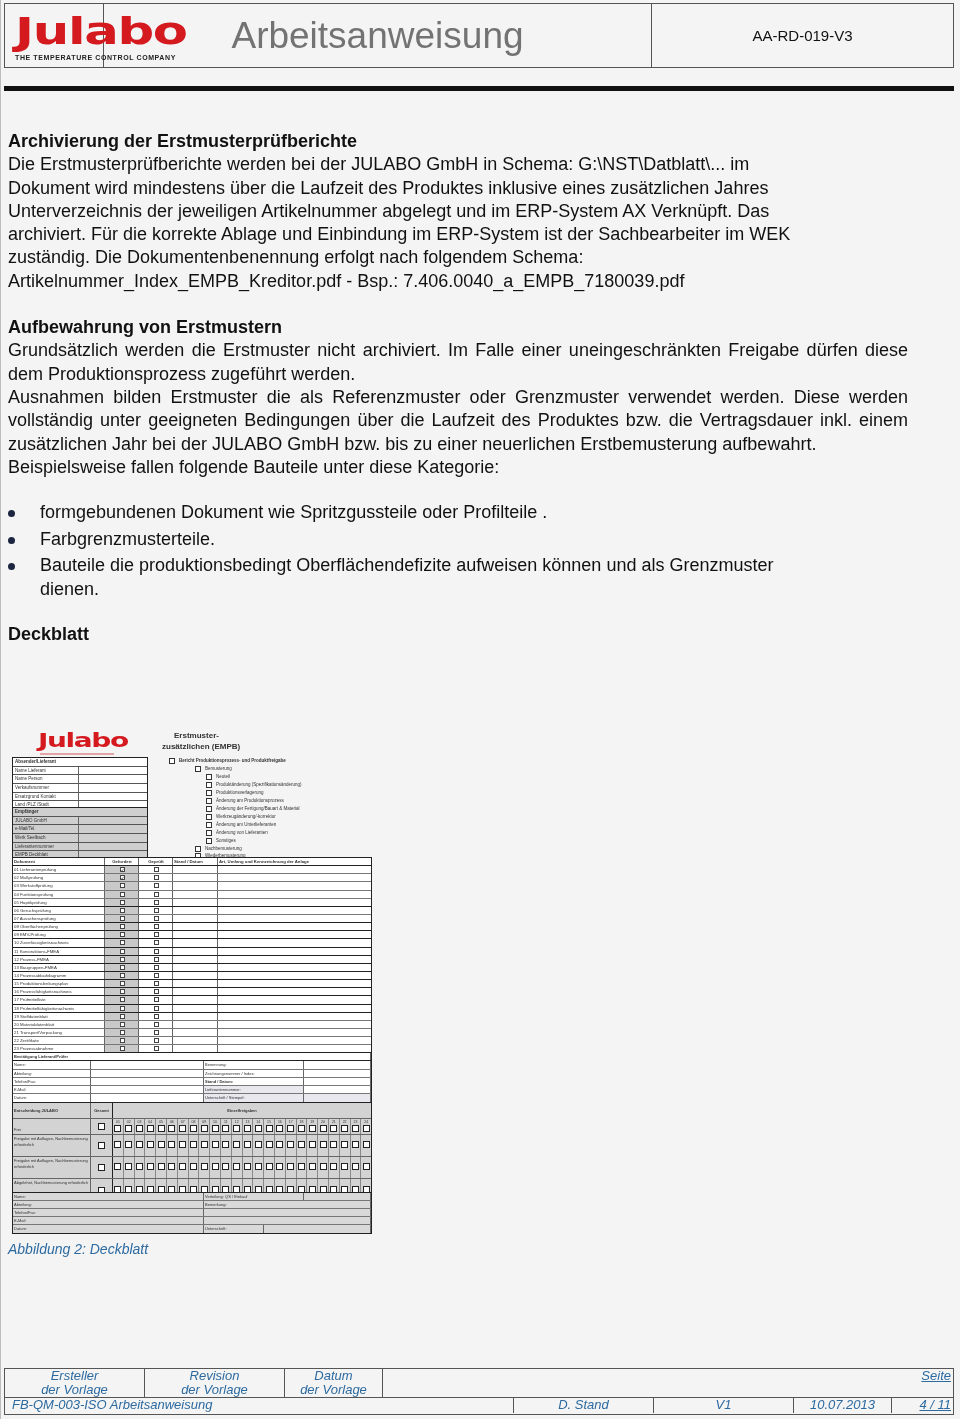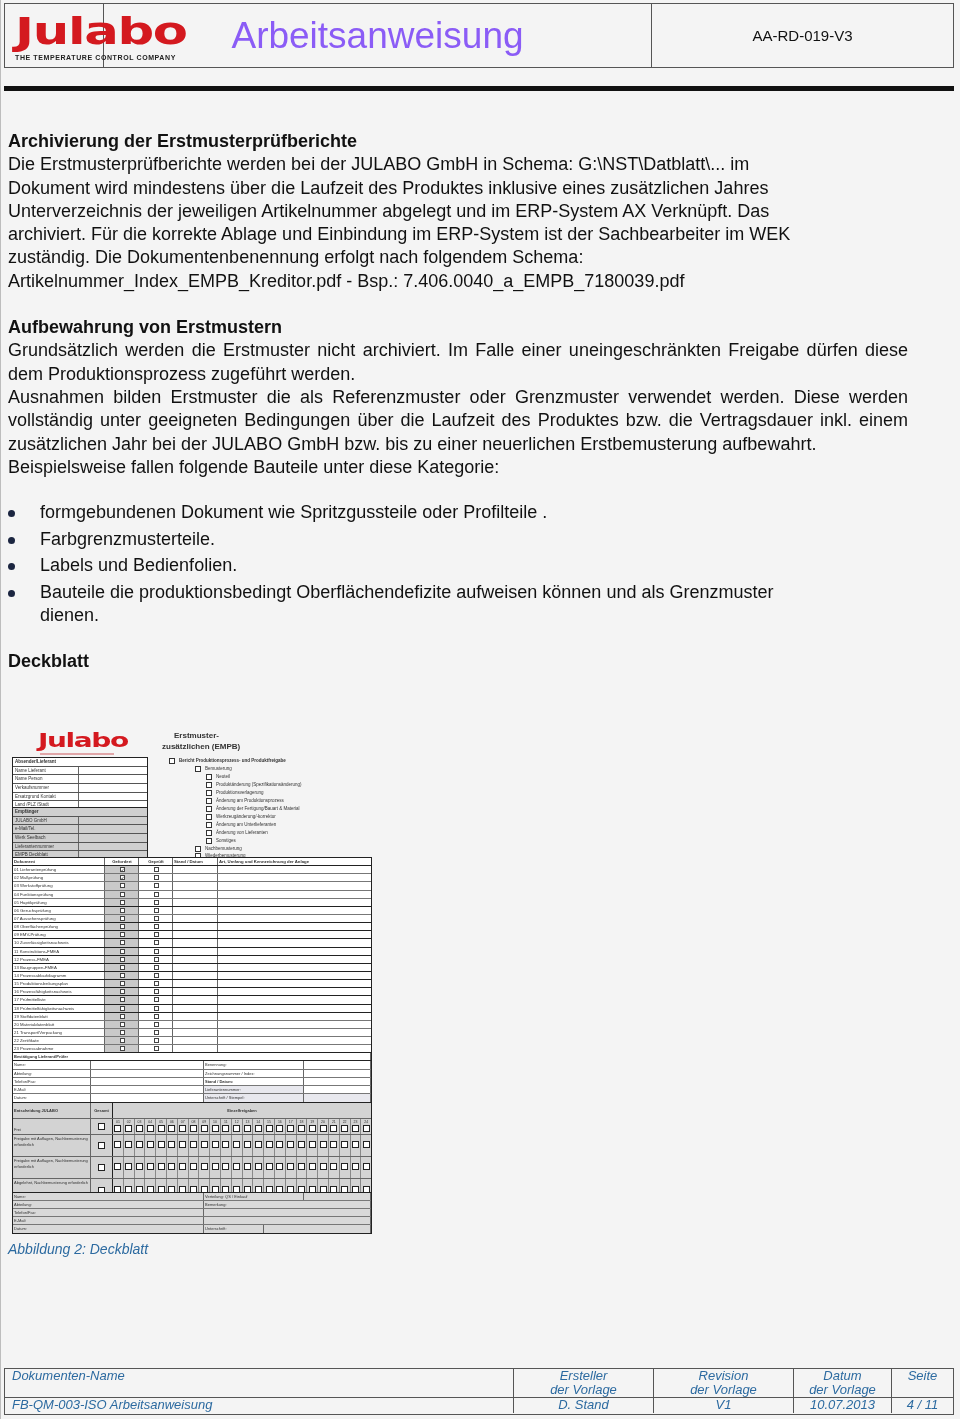--- a/index.html
+++ b/index.html
@@ -4,21 +4,21 @@
 <style>
   * { box-sizing: border-box; margin: 0; padding: 0; }
   html, body { width: 960px; height: 1419px; background: #f4f4f4; overflow: hidden; }
   body { position: relative; font-family: "Liberation Sans", sans-serif; color: #111; }
   .page { position: absolute; left: 0; top: 0; width: 960px; height: 1419px; background: #f4f4f4; border-left: 1px solid #bdbdbd; }
 
   
   .hdr { position: absolute; left: 3px; top: 3px; width: 950px; height: 65px; border: 1.5px solid #555; display: flex; background: #f4f4f4; }
   .hdr-cell { display: flex; align-items: center; justify-content: center; }
   .hdr .c1 { flex: 0 0 99px; width: 99px; border-right: 1.5px solid #555; position: relative; }
-  .hdr .c2 { flex: 0 0 349px; border-right: 1.5px solid #555; font-size: 37px; color: #8b5cf6; }
+  .hdr .c2 { flex: 0 0 349px; border-right: 1.5px solid #555; font-size: 37px; color: #737373; }
   .hdr .c3 { flex: 1; font-size: 15px; color: #111; }
   .logo { position: absolute; left: 10px; top: 7px; width: 178px; }
   .logo-word { font-family: "DejaVu Sans", sans-serif; font-weight: bold; color: #d4191f; font-size: 38px; letter-spacing: -1px; line-height: 40px; transform: scaleX(1.35); transform-origin: left center; display: block; }
   .logo-tag { font-size: 7px; font-weight: bold; letter-spacing: 0.6px; color: #222; margin-top: 3px; white-space: nowrap; }
   .hdr-rule { position: absolute; left: 3px; top: 86px; width: 950px; height: 5px; background: #111; }
 
   
   .content { position: absolute; left: 7px; top: 130px; width: 900px; font-size: 18px; line-height: 23.3px; }
   .h { font-weight: bold; }
   .just { text-align: justify; text-align-last: left; }
@@ -71,21 +71,21 @@
   .ftr { position: absolute; left: 3px; top: 1368px; width: 950px; height: 47px; border: 1.5px solid #555; font-size: 13px; font-style: italic; color: #2c6aa0; }
   .ftr-row { display: flex; }
   .ftr-row.r1 { height: 29px; border-bottom: 1.5px solid #555; }
   .ftr-row.r2 { height: 15px; }
   .ftr-row > div { border-right: 1.5px solid #555; padding: 0 2px; line-height: 14px; }
   .ftr-row > div:last-child { border-right: none; }
   .f1 { flex: 0 0 509px; padding-left: 7px !important; }
   .f2 { flex: 0 0 140px; text-align: center; }
   .f3 { flex: 0 0 140px; text-align: center; }
   .f4 { flex: 0 0 98px; text-align: center; }
-  .f5 { flex: 1; text-align: center; }
+  .f5 { flex: 1; text-align: right; text-decoration: underline; }
 </style>
 </head>
 <body>
 
 <div class="page">
 
   <div class="hdr">
     <div class="c1">
       <div class="logo">
         <span class="logo-word">Julabo</span>
@@ -109,21 +109,20 @@
     </div>
 
     <div>
       <div class="h">Aufbewahrung von Erstmustern</div>
       <div class="just">Grundsätzlich werden die Erstmuster nicht archiviert. Im Falle einer uneingeschränkten Freigabe dürfen diese dem Produktionsprozess zugeführt werden.</div>
       <div class="just">Ausnahmen bilden Erstmuster die als Referenzmuster oder Grenzmuster verwendet werden. Diese werden vollständig unter geeigneten Bedingungen über die Laufzeit des Produktes bzw. die Vertragsdauer inkl. einem zusätzlichen Jahr bei der JULABO GmbH bzw. bis zu einer neuerlichen Erstbemusterung aufbewahrt.</div>
       <div>Beispielsweise fallen folgende Bauteile unter diese Kategorie:</div>
       <ul class="bul">
         <li><span class="dot"></span><span>formgebundenen Dokument wie Spritzgussteile oder Profilteile .</span></li>
         <li><span class="dot"></span><span>Farbgrenzmusterteile.</span></li>
-        <li><span class="dot"></span><span>Labels und Bedienfolien.</span></li>
         <li style="padding-right:90px;"><span class="dot"></span><span>Bauteile die produktionsbedingt Oberflächendefizite aufweisen können und als Grenzmuster dienen.</span></li>
       </ul>
     </div>
 
     <div class="h" style="margin-top:22px;">Deckblatt</div>
   </div>
 
   <div class="thumb">
     <div class="t-logo">Julabo</div>
     <div class="t-logo-sub"></div>
@@ -849,21 +848,20 @@
           <div style="flex:0 0 60px">Unterschrift:</div>
           <div style="flex:1"></div>
         </div>
     </div>
   </div>
 
   <div class="caption">Abbildung 2: Deckblatt</div>
 
   <div class="ftr">
     <div class="ftr-row r1">
-      <div class="f1">Dokumenten-Name</div>
       <div class="f2">
           <div>Ersteller</div>
           <div>der Vorlage</div>
         </div>
       <div class="f3">
           <div>Revision</div>
           <div>der Vorlage</div>
         </div>
       <div class="f4">
           <div>Datum</div>

